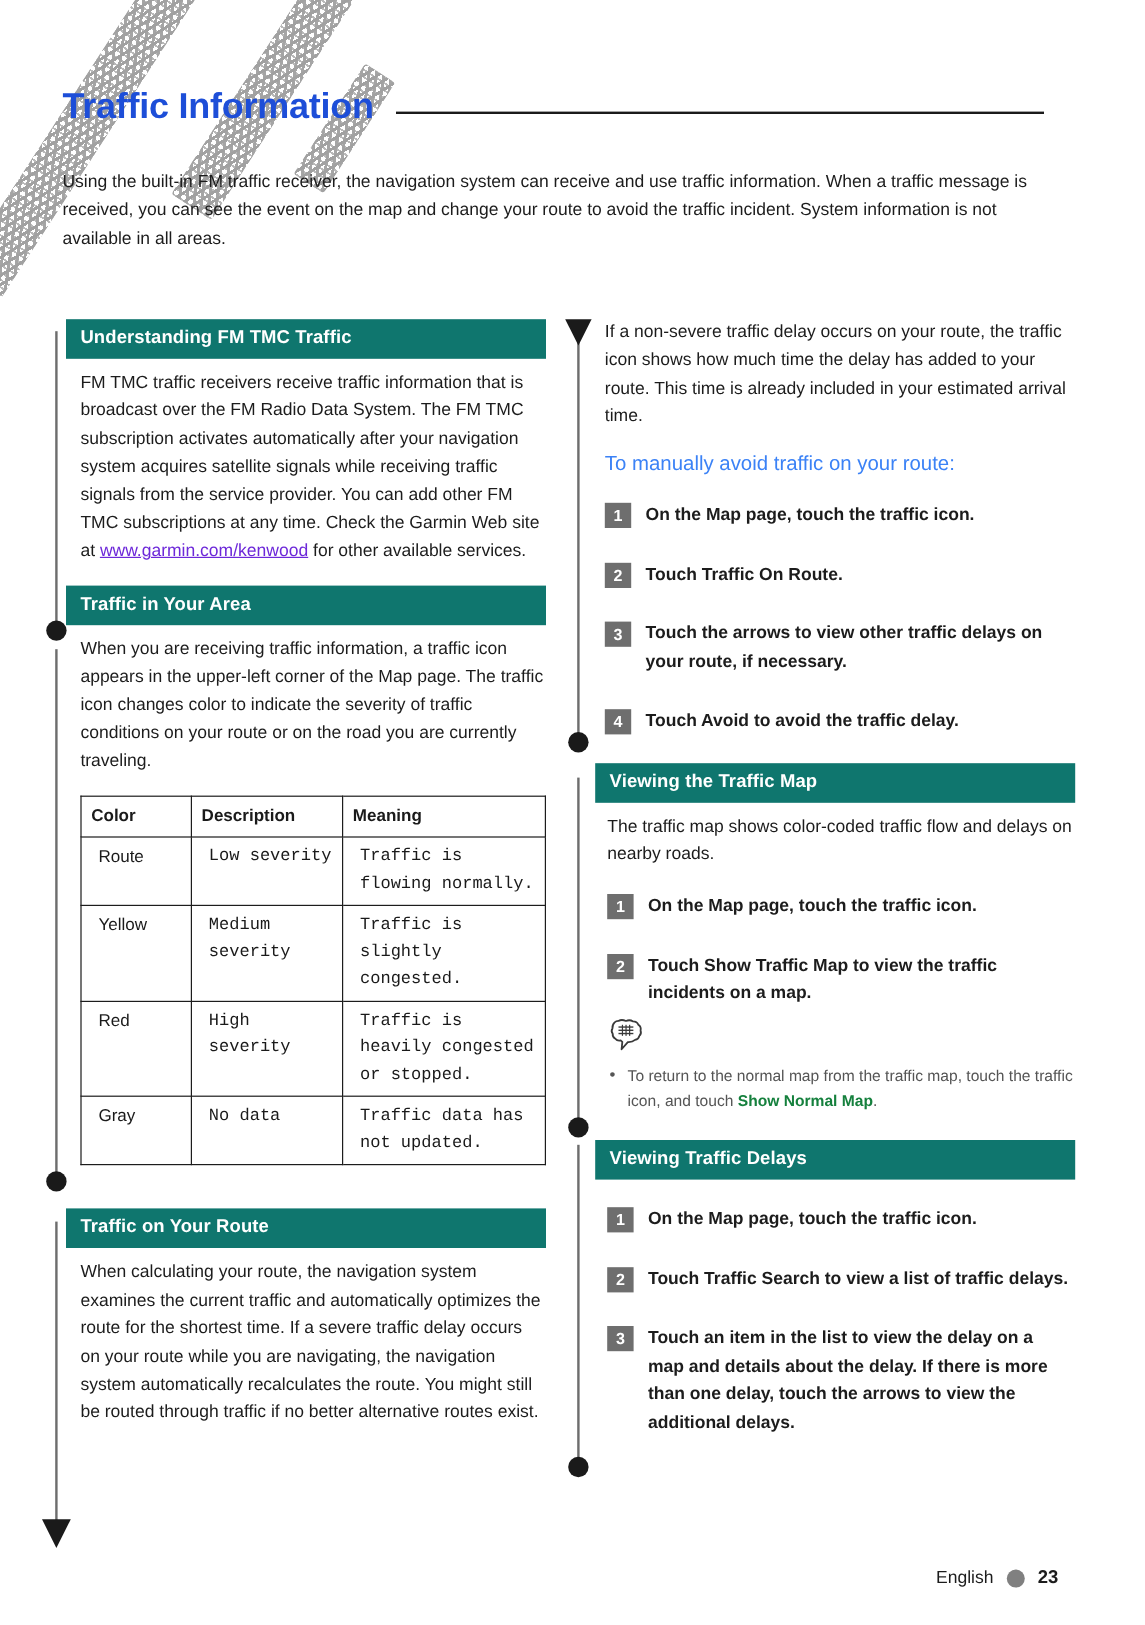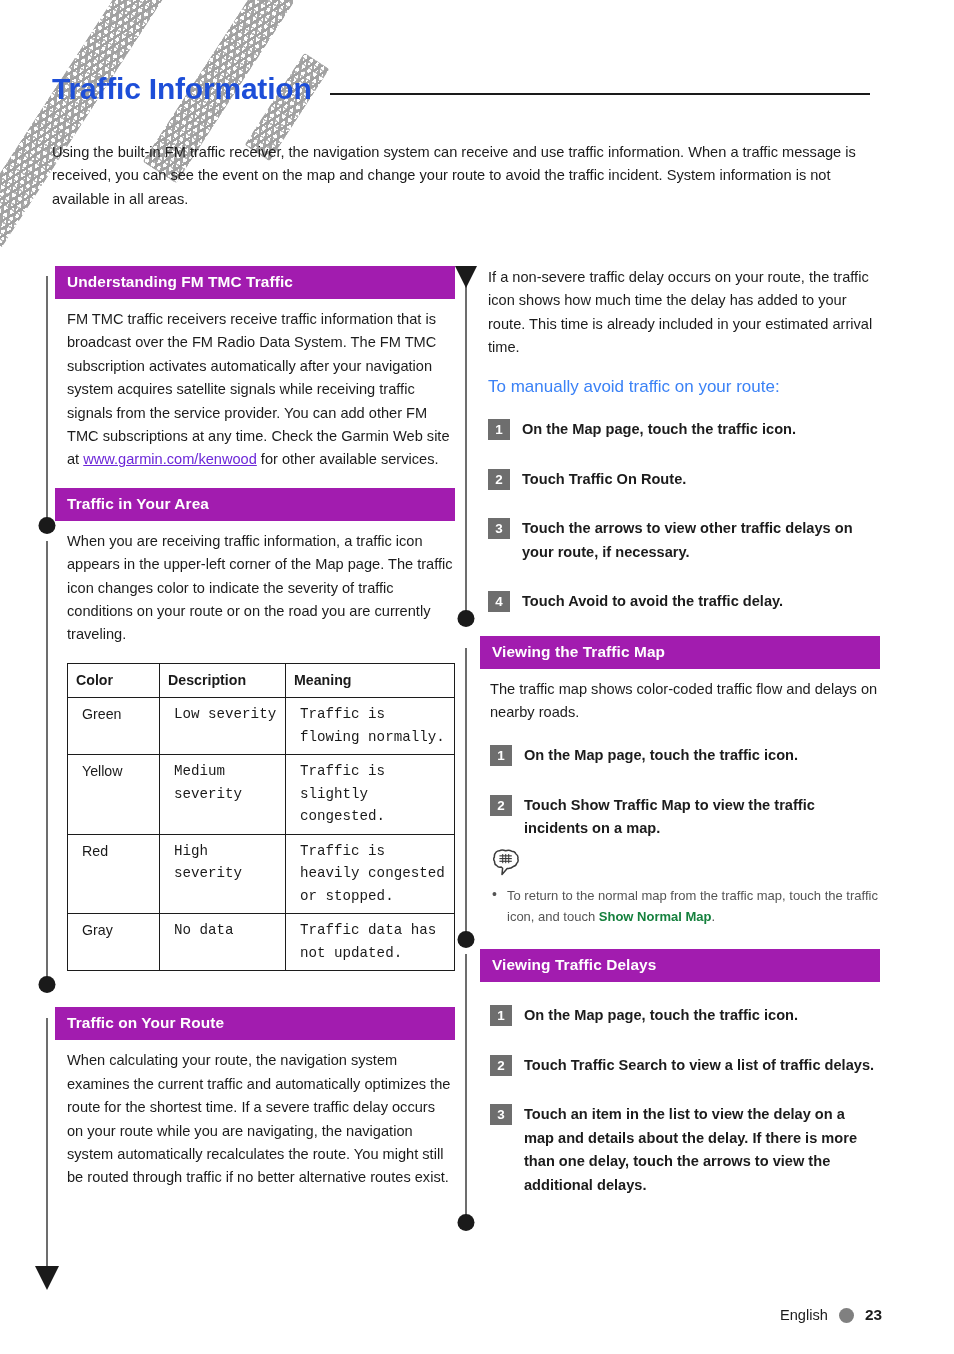--- a/index.html
+++ b/index.html
@@ -79,21 +79,21 @@
     z-index: 5;
   }
 
   
   .col {
     position: absolute;
     top: 266px;
     width: 400px;
   }
   .col-left  { left: 55px; }
-  .col-right { left: 480px; }
+  .col-right { left: 496px; }
 
   
   .rail {
     position: absolute;
     width: 2px;
     background: #6d6d6d;
   }
   .rail-dot::after {
     content: "";
     position: absolute;
@@ -122,21 +122,21 @@
     top: -2px;
     transform: translateX(-50%);
     width: 0; height: 0;
     border-left: 11px solid transparent;
     border-right: 11px solid transparent;
     border-top: 22px solid #1a1a1a;
   }
 
   
   .sec-head {
-    background: #a21caf;
+    background: #0f766e;
     color: #ffffff;
     font-size: 15.4px;
     font-weight: bold;
     padding: 7px 12px 8px 12px;
     letter-spacing: .1px;
   }
   .sec-body {
     font-size: 14.6px;
     line-height: 23.4px;
     color: #1c1c1c;
@@ -277,21 +277,21 @@
     <table class="legend">
       <thead>
         <tr>
           <th class="c1">Color</th>
           <th class="c2">Description</th>
           <th class="c3">Meaning</th>
         </tr>
       </thead>
       <tbody>
         <tr>
-          <td class="c1">Green</td>
+          <td class="c1">Route</td>
           <td class="c2">Low severity</td>
           <td class="c3">Traffic is flowing normally.</td>
         </tr>
         <tr>
           <td class="c1">Yellow</td>
           <td class="c2">Medium severity</td>
           <td class="c3">Traffic is slightly congested.</td>
         </tr>
         <tr>
           <td class="c1">Red</td>

